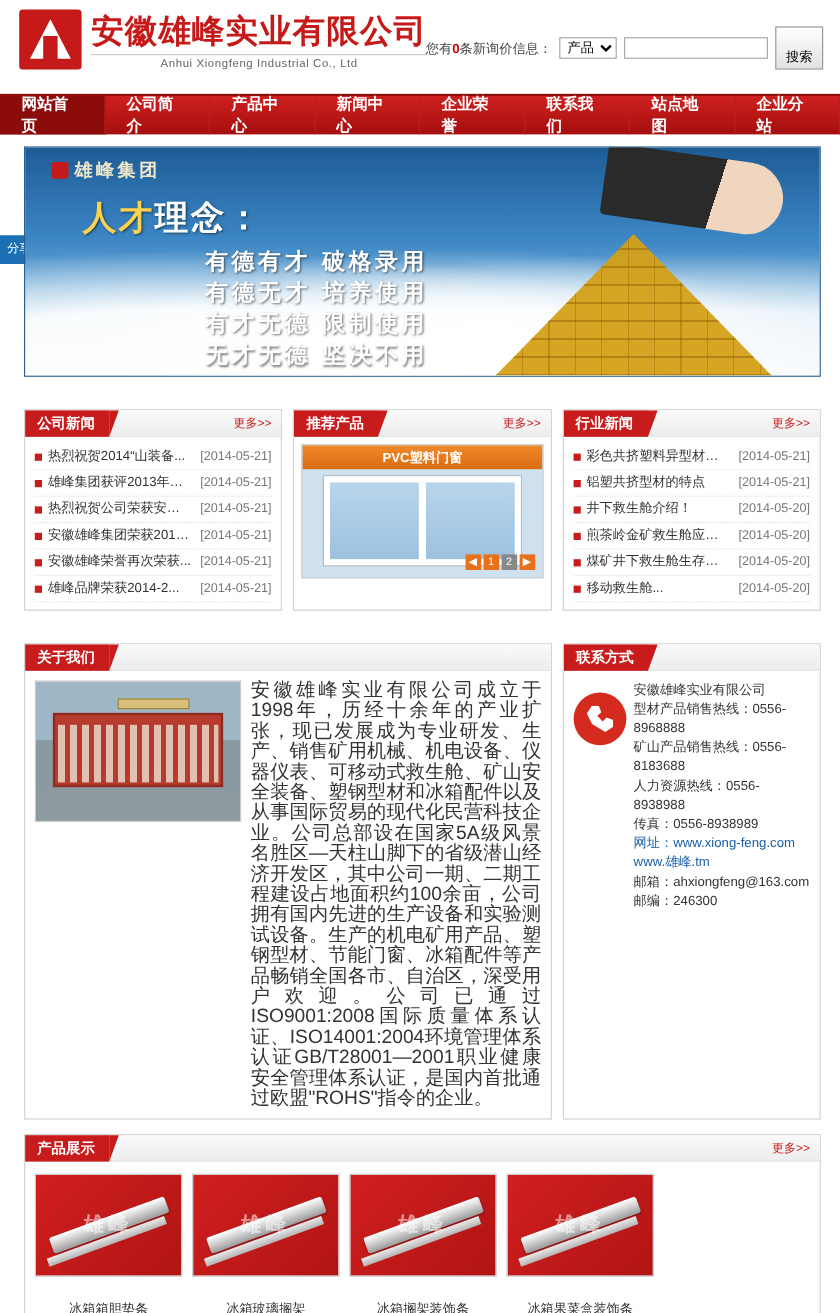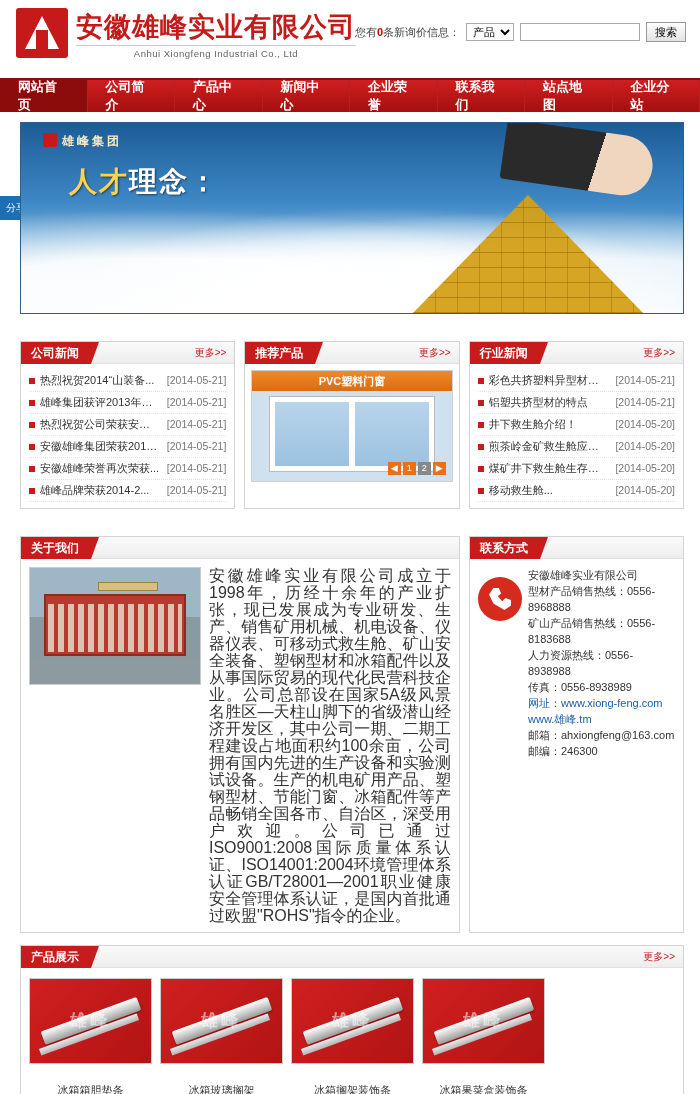--- a/index.html
+++ b/index.html
@@ -65,21 +65,21 @@
   .hr-select {
     border: 1px solid #a9a9a9; height: 18px; font-size: 11px;
     background: #fff; padding: 0 2px; margin-right: 6px;
   }
   .hr-input {
     border: 1px solid #a9a9a9; height: 18px; width: 120px;
     font-size: 11px; padding: 0 4px; margin-right: 6px;
   }
   .hr-btn {
     border: 1px solid #999; background: linear-gradient(#fff,#e2e2e2);
-    height: 20px; font-size: 11px; padding: 1px 8px; cursor: pointer; text-align: right;
+    height: 20px; font-size: 11px; padding: 17px 8px; cursor: pointer; text-align: right;
   }
 
   
   .nav {
     height: 34px;
     background: linear-gradient(#cf1f1f, #a50f0f);
     display: flex; align-items: stretch;
     border-top: 2px solid #8c0c0c;
   }
   .nav-item {
@@ -106,21 +106,21 @@
   }
   .banner .clouds {
     position: absolute; left: 0; right: 0; bottom: 0; height: 120px;
     background:
       radial-gradient(ellipse at 20% 90%, rgba(255,255,255,.95) 0 28%, rgba(255,255,255,0) 60%),
       radial-gradient(ellipse at 55% 100%, rgba(255,255,255,.9) 0 30%, rgba(255,255,255,0) 62%),
       radial-gradient(ellipse at 85% 95%, rgba(255,255,255,.85) 0 30%, rgba(255,255,255,0) 60%);
   }
   .banner-logo {
     position: absolute; left: 22px; top: 10px;
-    color: #f2e9c9; font-size: 12px; letter-spacing: 3px;
+    color: #f2e9c9; font-size: 15px; letter-spacing: 3px;
     font-weight: bold;
   }
   .banner-logo .dot {
     display: inline-block; width: 14px; height: 14px;
     background: #c61a1a; border-radius: 2px; margin-right: 5px;
     vertical-align: -2px;
   }
   .banner-title {
     position: absolute; left: 48px; top: 40px;
     font-size: 28px; font-weight: bold; letter-spacing: 2px;
@@ -385,20 +385,24 @@
       <div class="clouds"></div>
       <div class="pyramid"></div>
       <div class="pyramid-grid"></div>
       <div class="arm"></div>
       <div class="banner-logo">
         <span class="dot"></span><span>雄峰集团</span>
       </div>
       <div class="banner-title">
         <span class="y">人才</span><span>理念：</span>
       </div>
+      <div class="banner-lines" style="white-space: pre-line;">有德有才  破格录用
+有德无才  培养使用
+有才无德  限制使用
+无才无德  坚决不用</div>
     </div>
   </div>
 
   <div class="cols">
 
     <div class="panel">
       <div class="panel-head">
         <div class="tag">公司新闻</div>
         <div class="more">更多&gt;&gt;</div>
       </div>

